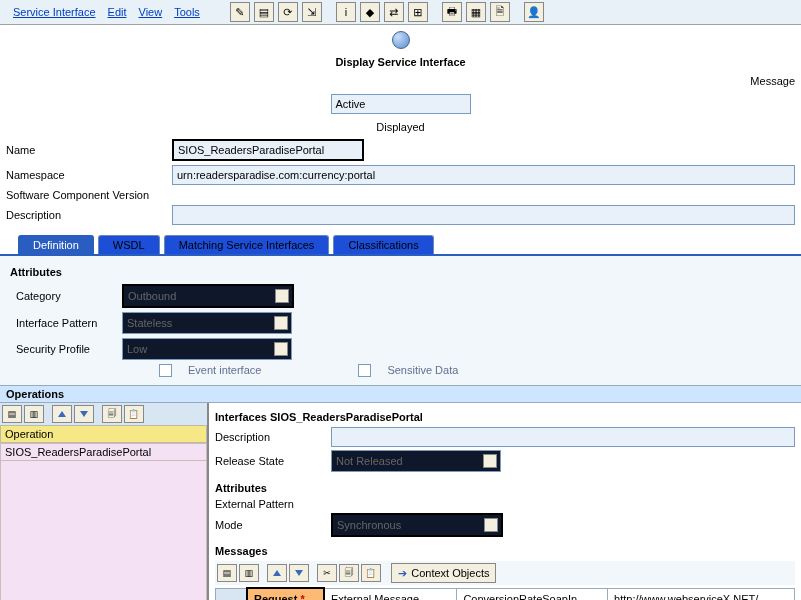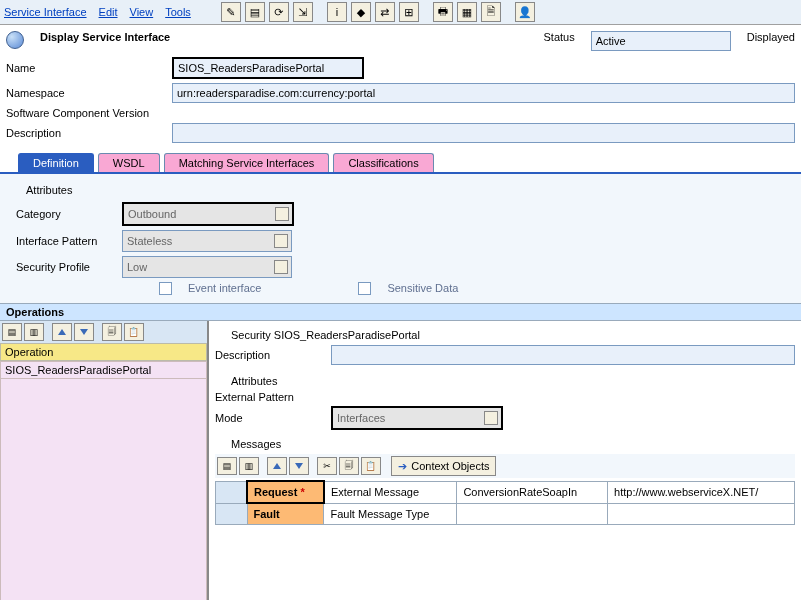--- a/index.html
+++ b/index.html
@@ -1,36 +1,36 @@
 <!DOCTYPE html>
 <html><head>
 <meta charset="utf-8">
 <style>
   html,body{margin:0;padding:0;font-family:Arial,Helvetica,sans-serif;font-size:11px;color:#000;background:#fff;}
   body{width:801px;height:600px;overflow:hidden;}
-  .menubar{display:flex;align-items:center;height:24px;background:#e8f0f8;border-bottom:1px solid #a0a0a0;padding:0 4px;gap:12px;}
+  .menubar{display:flex;align-items:center;height:24px;background:#e8f0f8;border-bottom:1px solid #a0a0a0;padding:0 13px;gap:12px;}
   .menuitem{color:#0040c0;text-decoration:underline;cursor:pointer;}
   .toolbar{display:flex;align-items:center;gap:4px;}
   .tbbtn{width:18px;height:18px;border:1px solid #888;background:#f4f0e0;display:flex;align-items:center;justify-content:center;}
   .tbsep{width:6px;}
-  .hdr{display:flex;padding:6px 6px 4px 6px;gap:16px;}
+  .hdr{display:flex;align-items:center;padding:6px 6px 4px 6px;gap:7px;flex-direction:column;}
   .globe{width:16px;height:16px;border-radius:50%;background:radial-gradient(circle at 30% 30%,#c9e0f7,#5a8ad6);border:1px solid #406090;}
   .hdr-title{font-weight:bold;}
   .status-lbl{margin-left:auto;}
   .fld{width:130px;height:18px;border:1px solid #7a9ac0;background:#e8f0fa;display:flex;align-items:center;padding:0 4px;}
   .formrow{display:flex;align-items:center;padding:2px 6px;gap:6px;}
   .formlbl{width:160px;}
   .inp{flex:1;height:18px;border:1px solid #7a9ac0;background:#e8f0fa;display:flex;align-items:center;padding:0 4px;}
   .inp.hl{border:2px solid #000;}
   .tabs{display:flex;gap:4px;margin:8px 0 0 18px;}
-  .tab{padding:3px 14px;background:#f9a8d4;border:1px solid #6a8ab0;border-bottom:none;border-radius:3px 3px 0 0;cursor:pointer;}
+  .tab{padding:3px 14px;background:#1d4ed8;border:1px solid #6a8ab0;border-bottom:none;border-radius:3px 3px 0 0;cursor:pointer;}
   .tab.active{background:#2a5dc0;color:#fff;border-color:#2a5dc0;}
   .pane{border-top:2px solid #2a5dc0;background:#f2f7fc;padding:6px 10px;}
-  .sect{font-weight:normal;margin:4px 0 4px 16px;}
-  .dd{position:relative;width:160px;height:20px;border:1px solid #7a9ac0;background:#e5e5e5;display:flex;align-items:center;padding:0 4px;color:#666;}
+  .sect{font-weight:bold;margin:4px 0 4px 0;}
+  .dd{position:relative;width:160px;height:20px;border:1px solid #7a9ac0;background:#0f172a;display:flex;align-items:center;padding:0 4px;color:#666;}
   .dd.hl{border:2px solid #000;}
   .dd::after{content:'';position:absolute;right:3px;top:3px;width:12px;height:12px;background:#f4f0e0;border:1px solid #888;}
   .chk{display:inline-flex;align-items:flex-start;gap:16px;color:#607090;padding-left:37px;}
   .chkbox{width:11px;height:11px;border:1px solid #7a9ac0;background:#fff;}
   .opsbar{background:#cde5ff;padding:2px 6px;font-weight:bold;border-top:1px solid #9ab;border-bottom:1px solid #9ab;}
   .opswrap{display:flex;height:280px;}
   .opsleft{width:207px;border-right:2px solid #888;display:flex;flex-direction:column;}
   .minitb{display:flex;gap:2px;padding:2px;background:#d8e6f4;}
   .mtbtn{width:18px;height:16px;border:1px solid #888;background:#f4f0e0;display:flex;align-items:center;justify-content:center;font-size:9px;}
   .ophdr{background:#f7e887;border:1px solid #bba;padding:2px 4px;}
@@ -75,21 +75,21 @@
     <div class="tbbtn">▦</div>
     <div class="tbbtn">🗎</div>
     <div class="tbsep"></div>
     <div class="tbbtn">👤</div>
   </div>
 </div>
 
 <div class="hdr">
   <span class="globe"></span>
   <span class="hdr-title">Display Service Interface</span>
-  <span class="status-lbl">Status</span>
+  <span class="status-lbl">Message</span>
   <span class="fld">Active</span>
   <span>Displayed</span>
 </div>
 
 <div class="formrow">
     <span class="formlbl">Name</span>
     <div class="inp hl" style="flex:0 0 180px">SIOS_ReadersParadisePortal</div>
   </div>
 <div class="formrow">
     <span class="formlbl">Namespace</span>
@@ -151,32 +151,36 @@
         </div>
       <div style="width:4px"></div>
       <div class="mtbtn">🗐</div>
       <div class="mtbtn">📋</div>
     </div>
     <div class="ophdr">Operation</div>
     <div class="oprow">SIOS_ReadersParadisePortal</div>
     <div style="flex:1;background:#f4e2f4;border:1px solid #cbb;border-top:none"></div>
   </div>
   <div class="opsright">
-    <div class="sect">Security SIOS_ReadersParadisePortal</div>
+    <div class="sect">Interfaces SIOS_ReadersParadisePortal</div>
     <div class="mt">
         <span class="mtlbl">Description</span>
         <div class="inp" style="flex:1"></div>
       </div>
+    <div class="mt">
+        <span class="mtlbl">Release State</span>
+        <div class="dd">Not Released</div>
+      </div>
     <div class="sect" style="margin-top:10px">Attributes</div>
     <div class="mt">
         <span class="mtlbl">External Pattern</span>
       </div>
     <div class="mt">
         <span class="mtlbl">Mode</span>
-        <div class="dd hl">Interfaces</div>
+        <div class="dd hl">Synchronous</div>
       </div>
 
     <div class="msgs">
       <div class="sect">Messages</div>
       <div class="msgtb">
         <div class="mtbtn">▤</div>
         <div class="mtbtn">▥</div>
         <div style="width:4px"></div>
         <div class="mtbtn">
             <div class="tri-up"></div>

